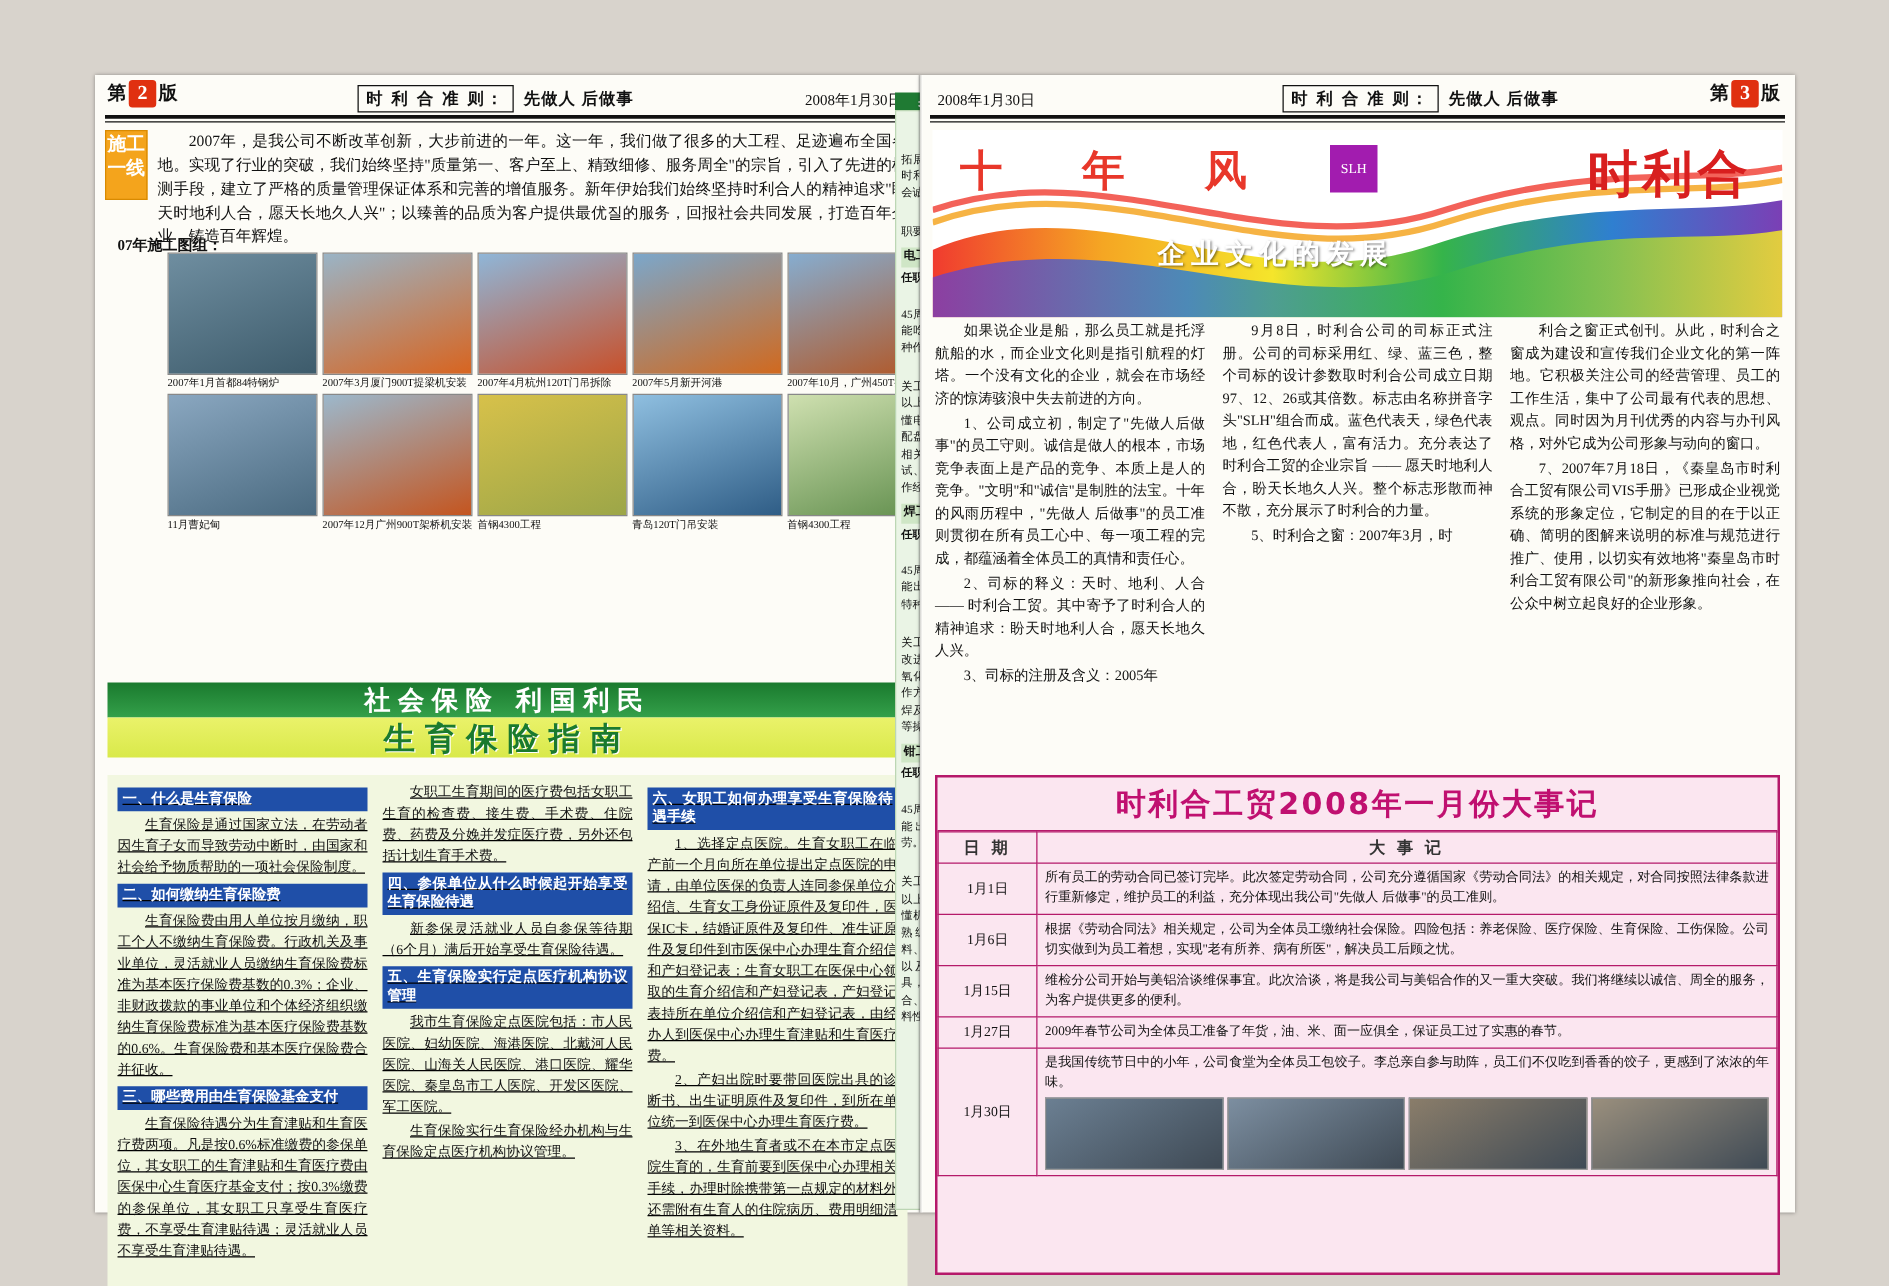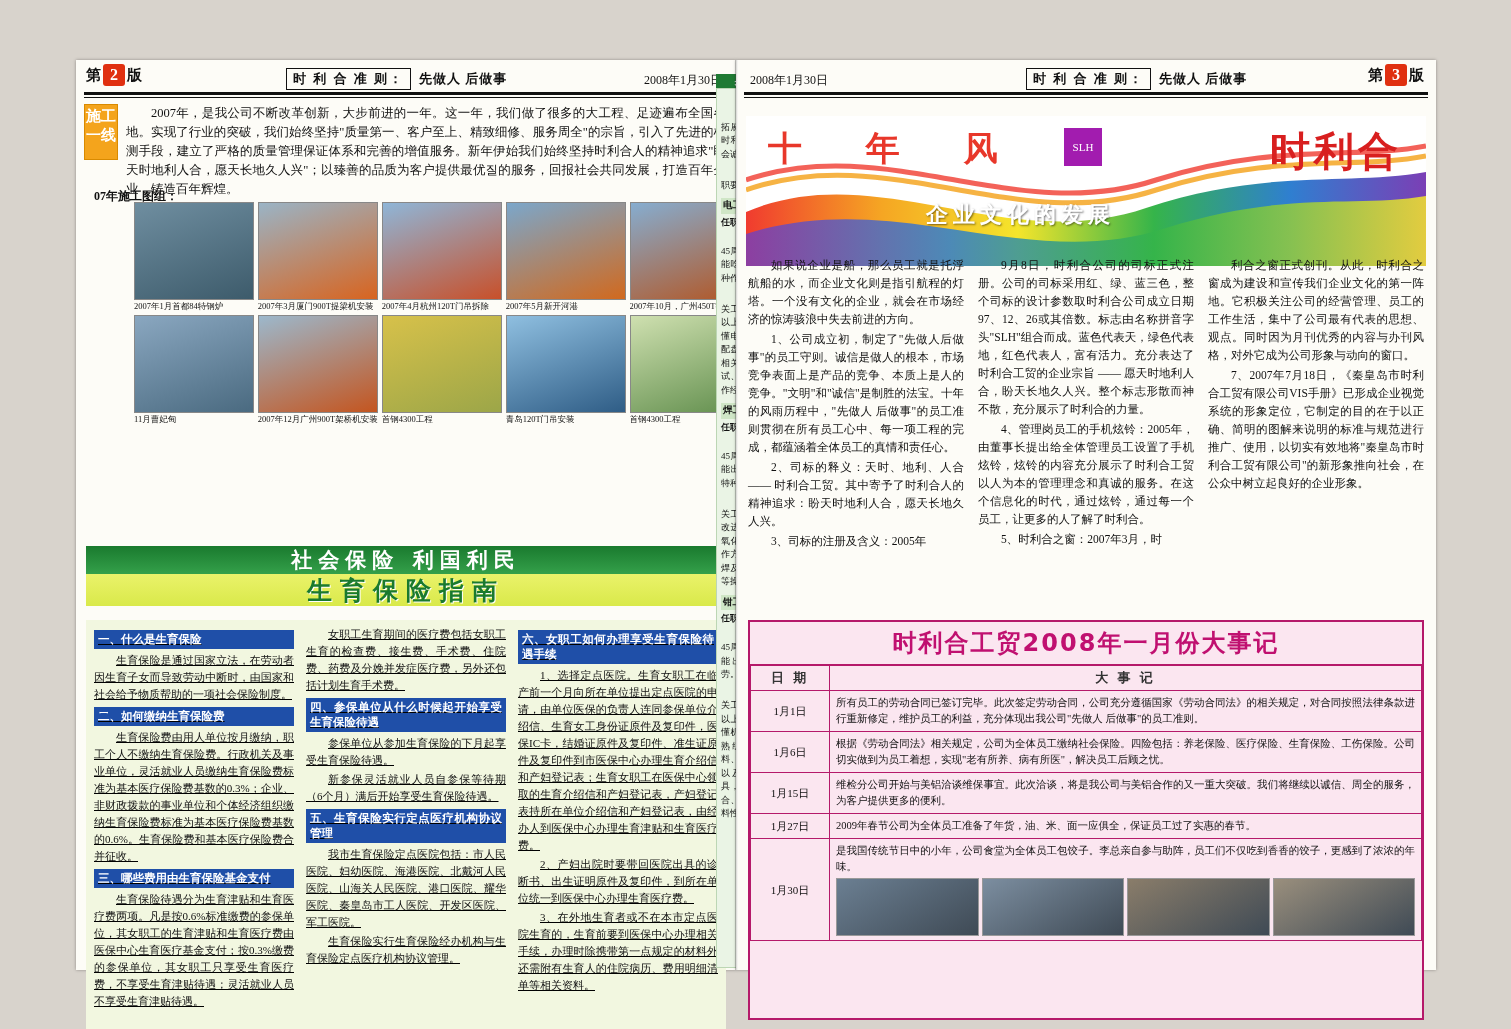--- a/index.html
+++ b/index.html
@@ -104,21 +104,21 @@
     background:#1f7a33;color:#fff;font-size:11px;font-weight:bold;
     display:flex;align-items:center;justify-content:center;letter-spacing:1px;
   }
   .rc-body{padding:18px 4px 4px 4px;font-size:9px;line-height:13.5px;color:#111;text-align:justify;}
   .rc-p{text-indent:2em;margin:0 0 4px 0;}
   .rc-job{font-weight:bold;background:#cfe6c6;padding:1px 2px;margin:6px 0 2px 0;font-size:9.5px;}
   .rc-sub{font-weight:bold;margin:2px 0;}
 
   
   .banner{
-    position:absolute;left:10px;top:56px;width:680px;height:150px;
+    position:absolute;left:10px;top:44px;width:680px;height:150px;
     background:#ffffff;overflow:hidden;
   }
   .banner .title-ten{
     position:absolute;left:22px;top:10px;font-size:34px;font-weight:bold;color:#e8372a;letter-spacing:26px;
     font-family:"DejaVu Sans","Liberation Sans",sans-serif;
   }
   .banner .title-brand{
     position:absolute;right:24px;top:8px;font-size:40px;font-weight:bold;color:#d81f1f;letter-spacing:4px;
     font-family:"DejaVu Sans","Liberation Sans",sans-serif;
     text-align:center;
@@ -243,21 +243,20 @@
           <div class="si-h">一、什么是生育保险</div>
           <div class="si-p">生育保险是通过国家立法，在劳动者因生育子女而导致劳动中断时，由国家和社会给予物质帮助的一项社会保险制度。</div>
           <div class="si-h">二、如何缴纳生育保险费</div>
           <div class="si-p">生育保险费由用人单位按月缴纳，职工个人不缴纳生育保险费。行政机关及事业单位，灵活就业人员缴纳生育保险费标准为基本医疗保险费基数的0.3%；企业、非财政拨款的事业单位和个体经济组织缴纳生育保险费标准为基本医疗保险费基数的0.6%。生育保险费和基本医疗保险费合并征收。</div>
           <div class="si-h">三、哪些费用由生育保险基金支付</div>
           <div class="si-p">生育保险待遇分为生育津贴和生育医疗费两项。凡是按0.6%标准缴费的参保单位，其女职工的生育津贴和生育医疗费由医保中心生育医疗基金支付；按0.3%缴费的参保单位，其女职工只享受生育医疗费，不享受生育津贴待遇；灵活就业人员不享受生育津贴待遇。</div>
         </div>
         <div class="si-col">
           <div class="si-p">女职工生育期间的医疗费包括女职工生育的检查费、接生费、手术费、住院费、药费及分娩并发症医疗费，另外还包括计划生育手术费。</div>
           <div class="si-h">四、参保单位从什么时候起开始享受生育保险待遇</div>
-          <div class="si-p">参保单位从参加生育保险的下月起享受生育保险待遇。</div>
           <div class="si-p">新参保灵活就业人员自参保等待期（6个月）满后开始享受生育保险待遇。</div>
           <div class="si-h">五、生育保险实行定点医疗机构协议管理</div>
           <div class="si-p">我市生育保险定点医院包括：市人民医院、妇幼医院、海港医院、北戴河人民医院、山海关人民医院、港口医院、耀华医院、秦皇岛市工人医院、开发区医院、军工医院。</div>
           <div class="si-p">生育保险实行生育保险经办机构与生育保险定点医疗机构协议管理。</div>
         </div>
         <div class="si-col">
           <div class="si-h">六、女职工如何办理享受生育保险待遇手续</div>
           <div class="si-p">1、选择定点医院。生育女职工在临产前一个月向所在单位提出定点医院的申请，由单位医保的负责人连同参保单位介绍信、生育女工身份证原件及复印件，医保IC卡，结婚证原件及复印件、准生证原件及复印件到市医保中心办理生育介绍信和产妇登记表；生育女职工在医保中心领取的生育介绍信和产妇登记表，产妇登记表持所在单位介绍信和产妇登记表，由经办人到医保中心办理生育津贴和生育医疗费。</div>
           <div class="si-p">2、产妇出院时要带回医院出具的诊断书、出生证明原件及复印件，到所在单位统一到医保中心办理生育医疗费。</div>
           <div class="si-p">3、在外地生育者或不在本市定点医院生育的，生育前要到医保中心办理相关手续，办理时除携带第一点规定的材料外还需附有生育人的住院病历、费用明细清单等相关资料。</div>
@@ -332,21 +331,20 @@
 
     <div class="rt-cols" id="rtCols">
         <div class="rt-col">
           <div class="rt-p">如果说企业是船，那么员工就是托浮航船的水，而企业文化则是指引航程的灯塔。一个没有文化的企业，就会在市场经济的惊涛骇浪中失去前进的方向。</div>
           <div class="rt-p">1、公司成立初，制定了"先做人后做事"的员工守则。诚信是做人的根本，市场竞争表面上是产品的竞争、本质上是人的竞争。"文明"和"诚信"是制胜的法宝。十年的风雨历程中，"先做人 后做事"的员工准则贯彻在所有员工心中、每一项工程的完成，都蕴涵着全体员工的真情和责任心。</div>
           <div class="rt-p">2、司标的释义：天时、地利、人合 —— 时利合工贸。其中寄予了时利合人的精神追求：盼天时地利人合，愿天长地久人兴。</div>
           <div class="rt-p">3、司标的注册及含义：2005年</div>
         </div>
         <div class="rt-col">
           <div class="rt-p">9月8日，时利合公司的司标正式注册。公司的司标采用红、绿、蓝三色，整个司标的设计参数取时利合公司成立日期97、12、26或其倍数。标志由名称拼音字头"SLH"组合而成。蓝色代表天，绿色代表地，红色代表人，富有活力。充分表达了时利合工贸的企业宗旨 —— 愿天时地利人合，盼天长地久人兴。整个标志形散而神不散，充分展示了时利合的力量。</div>
-          <div class="rt-p">4、管理岗员工的手机炫铃：2005年，由董事长提出给全体管理员工设置了手机炫铃，炫铃的内容充分展示了时利合工贸以人为本的管理理念和真诚的服务。在这个信息化的时代，通过炫铃，通过每一个员工，让更多的人了解了时利合。</div>
           <div class="rt-p">5、时利合之窗：2007年3月，时</div>
         </div>
         <div class="rt-col">
           <div class="rt-p">利合之窗正式创刊。从此，时利合之窗成为建设和宣传我们企业文化的第一阵地。它积极关注公司的经营管理、员工的工作生活，集中了公司最有代表的思想、观点。同时因为月刊优秀的内容与办刊风格，对外它成为公司形象与动向的窗口。</div>
           <div class="rt-p">7、2007年7月18日，《秦皇岛市时利合工贸有限公司VIS手册》已形成企业视觉系统的形象定位，它制定的目的在于以正确、简明的图解来说明的标准与规范进行推广、使用，以切实有效地将"秦皇岛市时利合工贸有限公司"的新形象推向社会，在公众中树立起良好的企业形象。</div>
         </div>
       </div>
 
     <div class="events">
       <div class="events-title">时利合工贸2008年一月份大事记</div>

